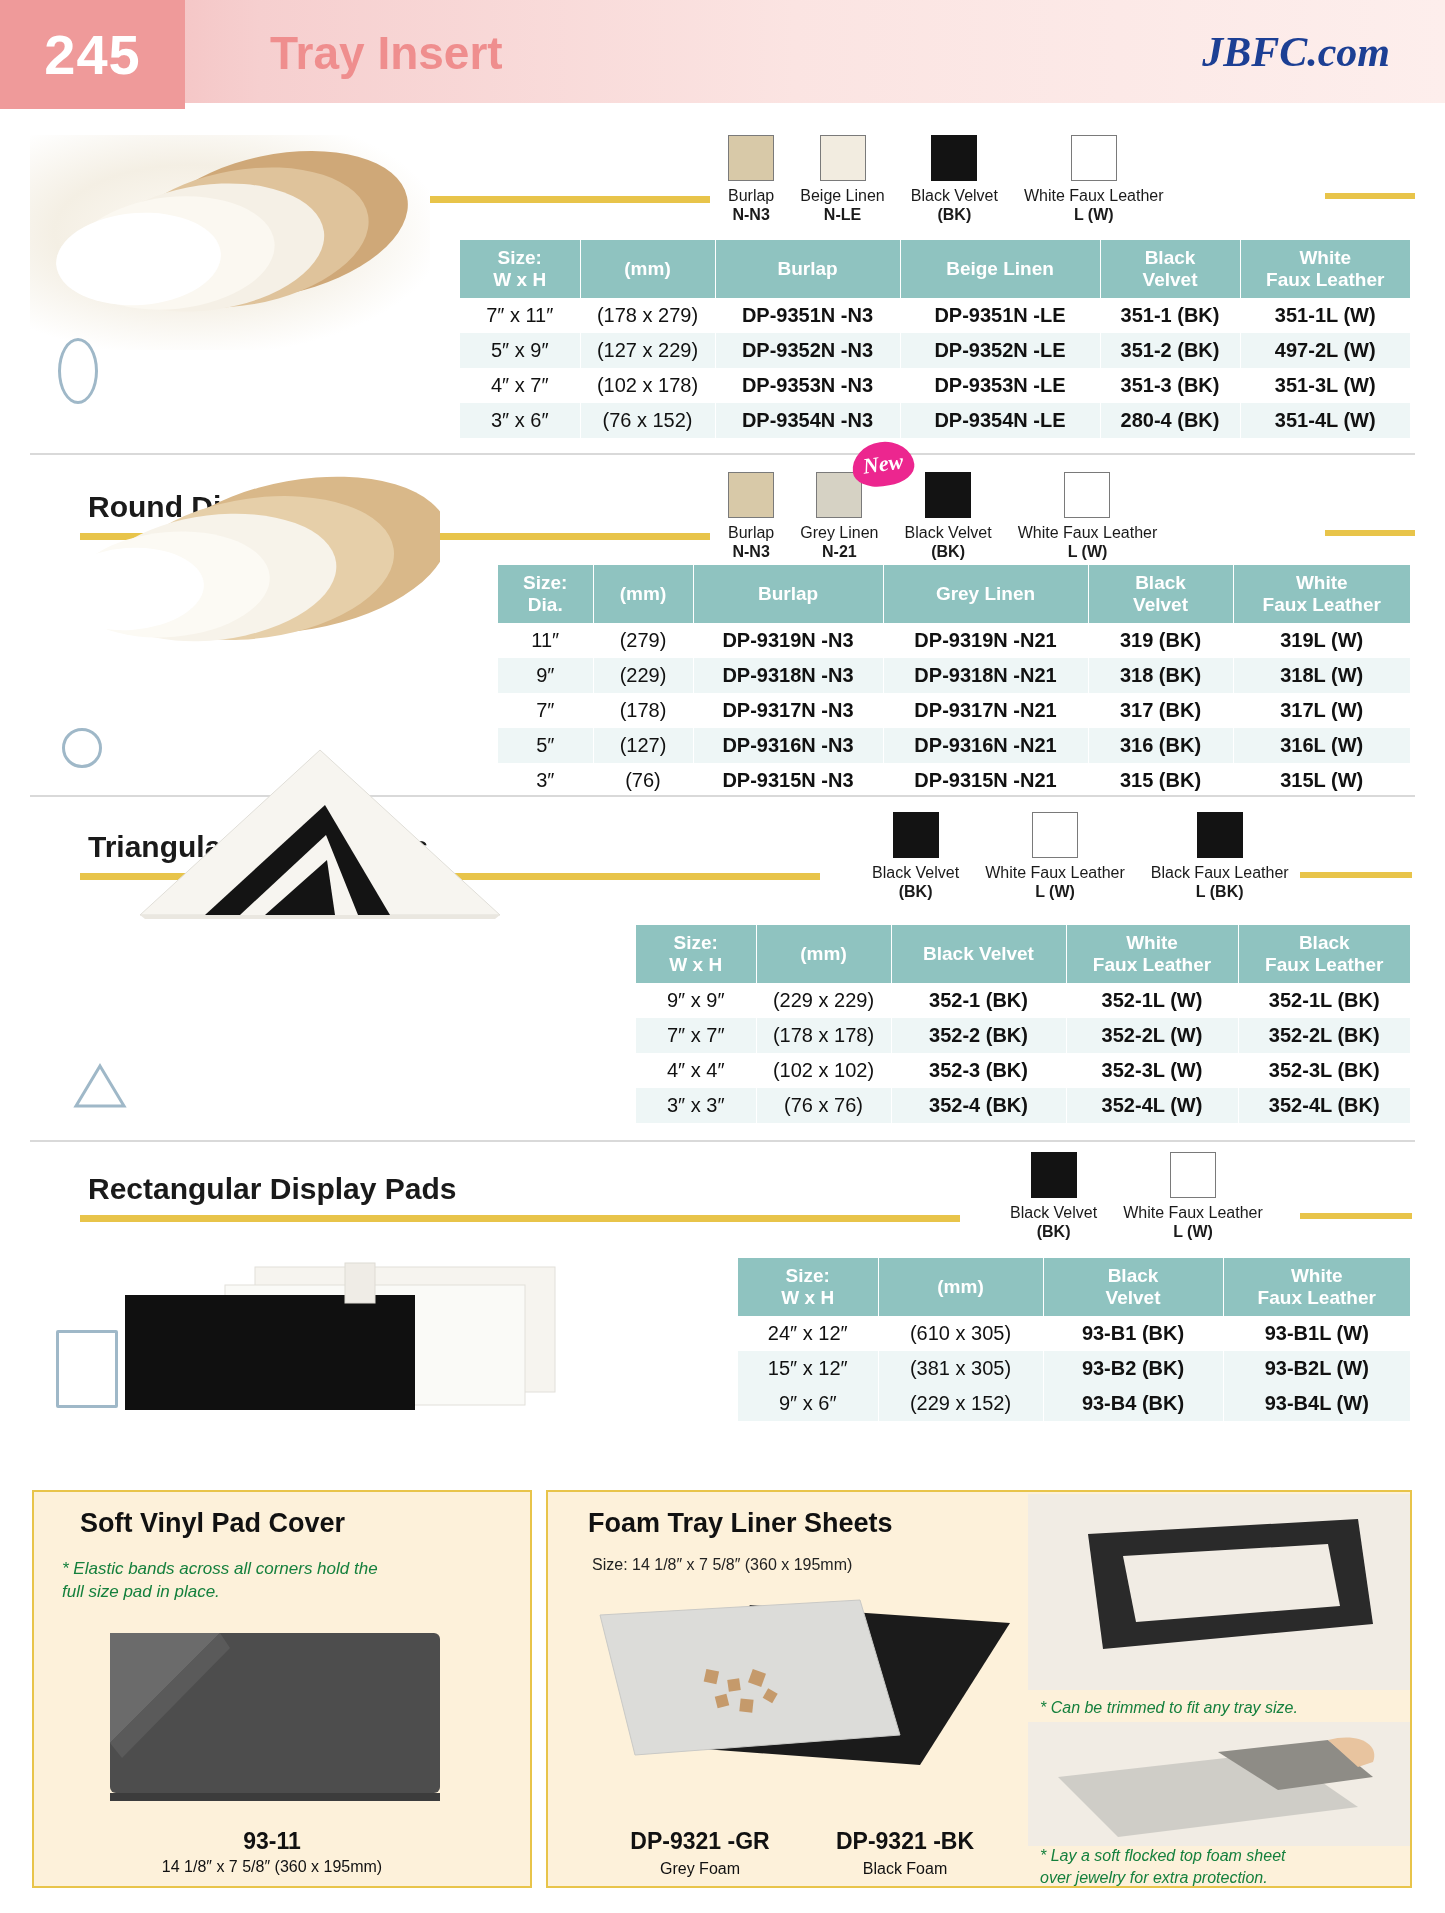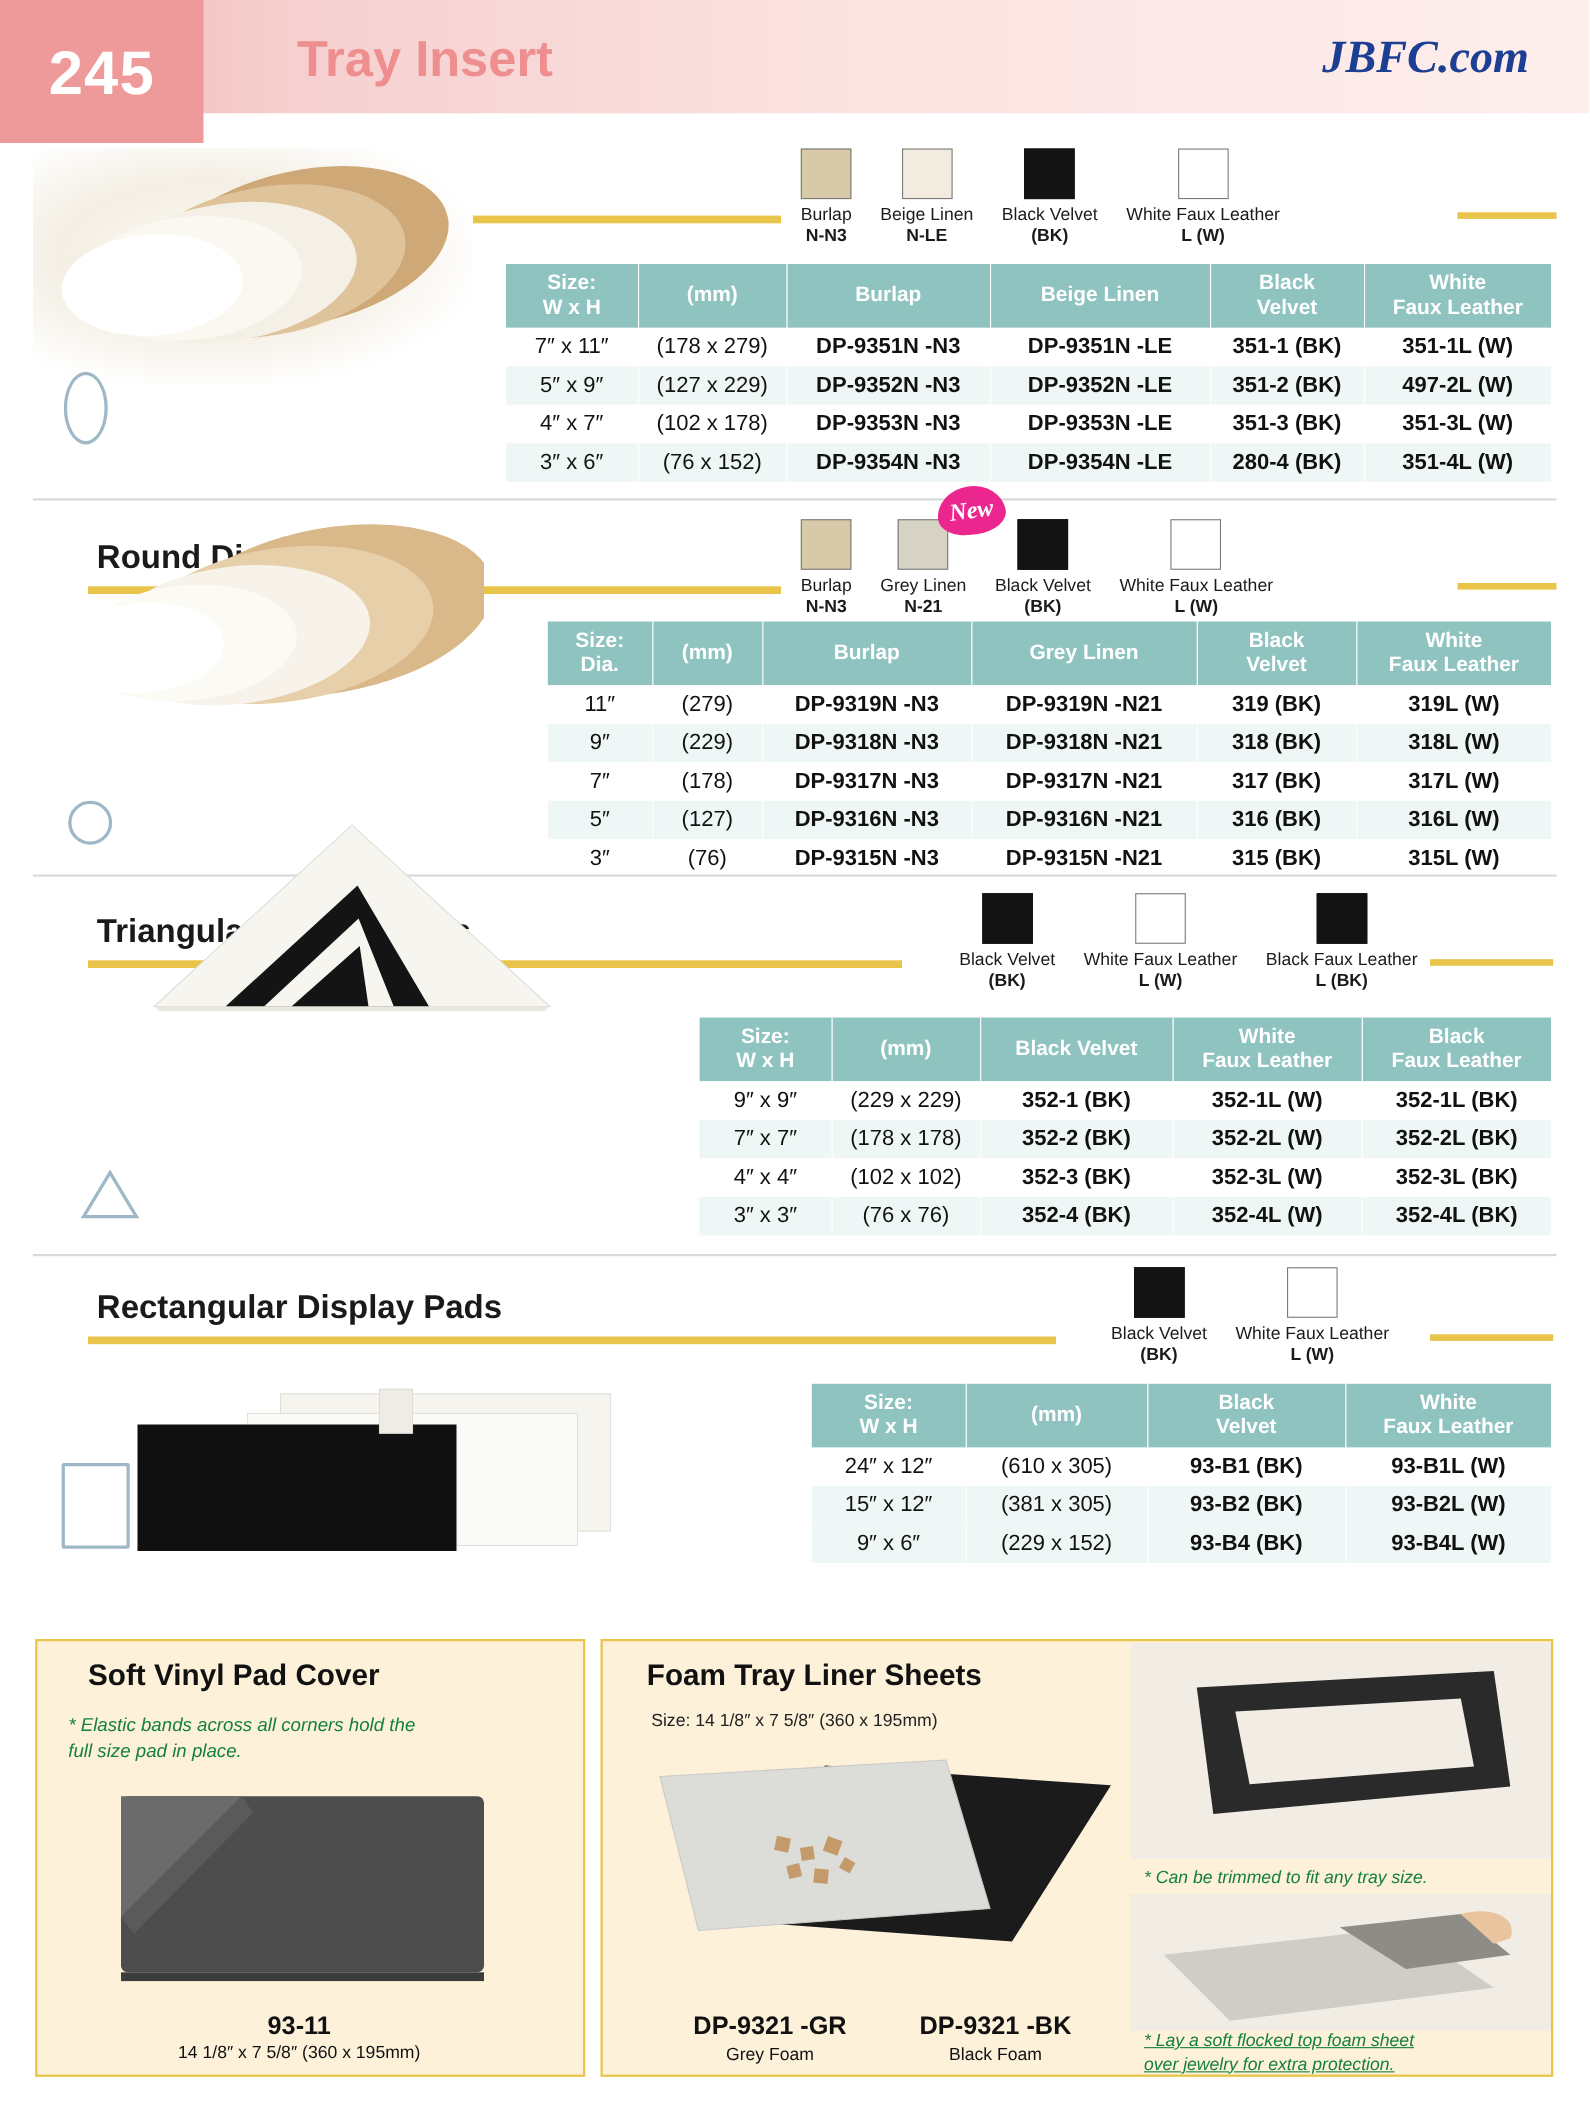--- a/index.html
+++ b/index.html
@@ -9,21 +9,21 @@
     font-family:"Liberation Sans", sans-serif;
     background:#ffffff;
     position:relative;
     overflow:hidden;
   }
   .page { position:relative; width:1445px; height:1913px; }
 
   
   .header { position:absolute; left:0; top:0; width:1445px; height:103px;
             background:linear-gradient(to right,#f2b4b4 0%,#f6cfcf 18%,#fbe4e2 55%,#fdeeec 100%); }
-  .pagenum-box { position:absolute; left:0; top:0; width:185px; height:130px;
+  .pagenum-box { position:absolute; left:0; top:0; width:185px; height:109px;
             background:#ef9a9a; display:flex; align-items:center; justify-content:center; }
   .pagenum { font-size:56px; font-weight:bold; color:#ffffff; letter-spacing:1px; }
   .header-title { position:absolute; left:270px; top:26px; font-size:46px; font-weight:bold;
             color:#ef8e8e; letter-spacing:0px; }
   .header-site { position:absolute; right:55px; top:28px; font-size:42px; font-weight:bold;
             font-style:italic; color:#1c3f94; font-family:"Liberation Serif", serif; }
   .sec-title { position:absolute; font-size:30px; font-weight:bold; color:#1a1a1a; }
   .title-rule { position:absolute; height:7px; background:#e8c44a; }
   .divider { position:absolute; left:30px; width:1385px; height:2px; background:#d9d9d9; }
 
@@ -463,16 +463,16 @@
   <div class="panel-note" style="left:1040px; top:1697px; width:370px; font-size:16px;">* Can be trimmed to fit any tray size.</div>
 
   <div style="position:absolute; left:1028px; top:1722px; width:382px; height:124px; overflow:hidden; background:#efe9e1;">
     <svg width="382" height="124" viewBox="0 0 382 124">
       <rect x="0" y="0" width="382" height="124" fill="#f1ece4"></rect>
       <polygon points="30,55 250,30 330,85 90,115" fill="#cfcdc7"></polygon>
       <polygon points="190,30 300,18 345,55 250,68" fill="#8e8c86"></polygon>
       <path d="M300 18 C330 10 352 22 345 40 L330 45 Z" fill="#e8c49f"></path>
     </svg>
   </div>
-  <div class="panel-note" style="left:1040px; top:1845px; width:372px; font-size:16px; white-space:pre-line;text-decoration:underline;">* Lay a soft flocked top foam sheet
+  <div class="panel-note" style="left:1040px; top:1845px; width:372px; font-size:16px; white-space:pre-line;">* Lay a soft flocked top foam sheet
   over jewelry for extra protection.</div>
 
 </div>
 
 </body></html>

